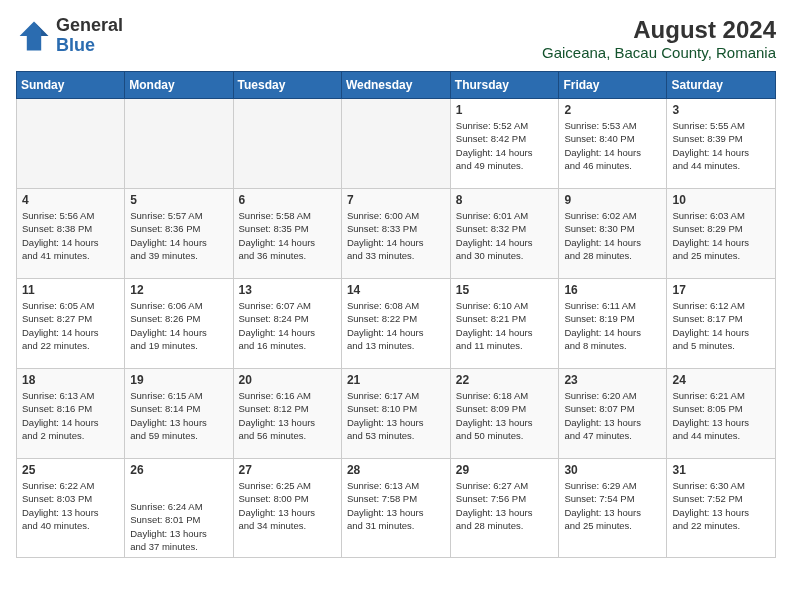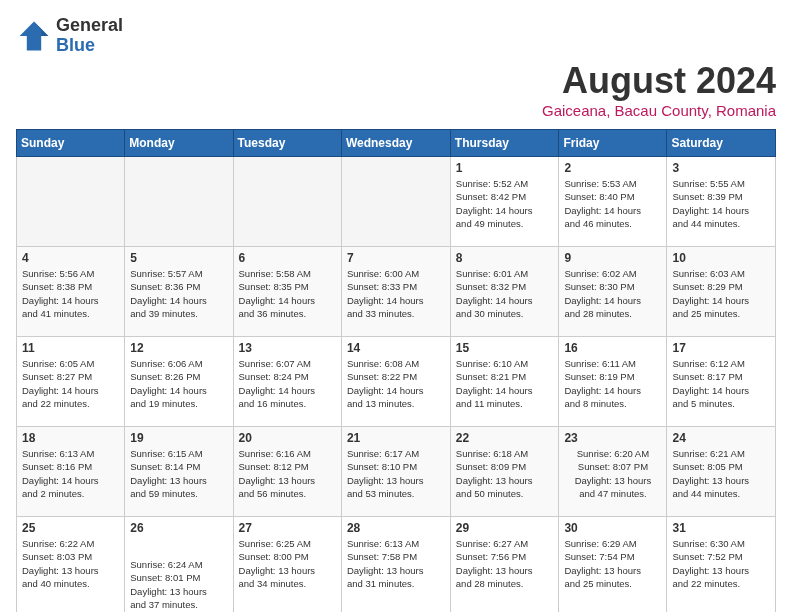--- a/index.html
+++ b/index.html
@@ -38,28 +38,27 @@
       color: #2b6cb0;
     }
     .logo-icon {
       width: 36px;
       height: 36px;
     }
     .title-area {
       text-align: right;
     }
     .month-year {
-      font-size: 36px;
+      font-size: 24px;
       font-weight: bold;
       color: #333;
-      margin-top: 44px;
     }
     .location {
       font-size: 15px;
-      color: #be185d;
+      color: #14532d;
     }
     .calendar {
       width: 100%;
       border-collapse: collapse;
       padding-left: 28px;
     }
     .calendar th {
       background: #2b6cb0;
       color: #fff;
       font-size: 12px;
@@ -289,21 +288,21 @@
         </td>
         <td>
           <span class="day-number">22</span>
           <div class="day-content" style="white-space: pre-line;">Sunrise: 6:18 AM
 Sunset: 8:09 PM
 Daylight: 13 hours
 and 50 minutes.</div>
         </td>
         <td>
           <span class="day-number">23</span>
-          <div class="day-content" style="white-space: pre-line; text-align: center;">Sunrise: 6:20 AM
+          <div class="day-content" style="white-space: pre-line;">Sunrise: 6:20 AM
 Sunset: 8:07 PM
 Daylight: 13 hours
 and 47 minutes.</div>
         </td>
         <td>
           <span class="day-number">24</span>
           <div class="day-content" style="white-space: pre-line;">Sunrise: 6:21 AM
 Sunset: 8:05 PM
 Daylight: 13 hours
 and 44 minutes.</div>

